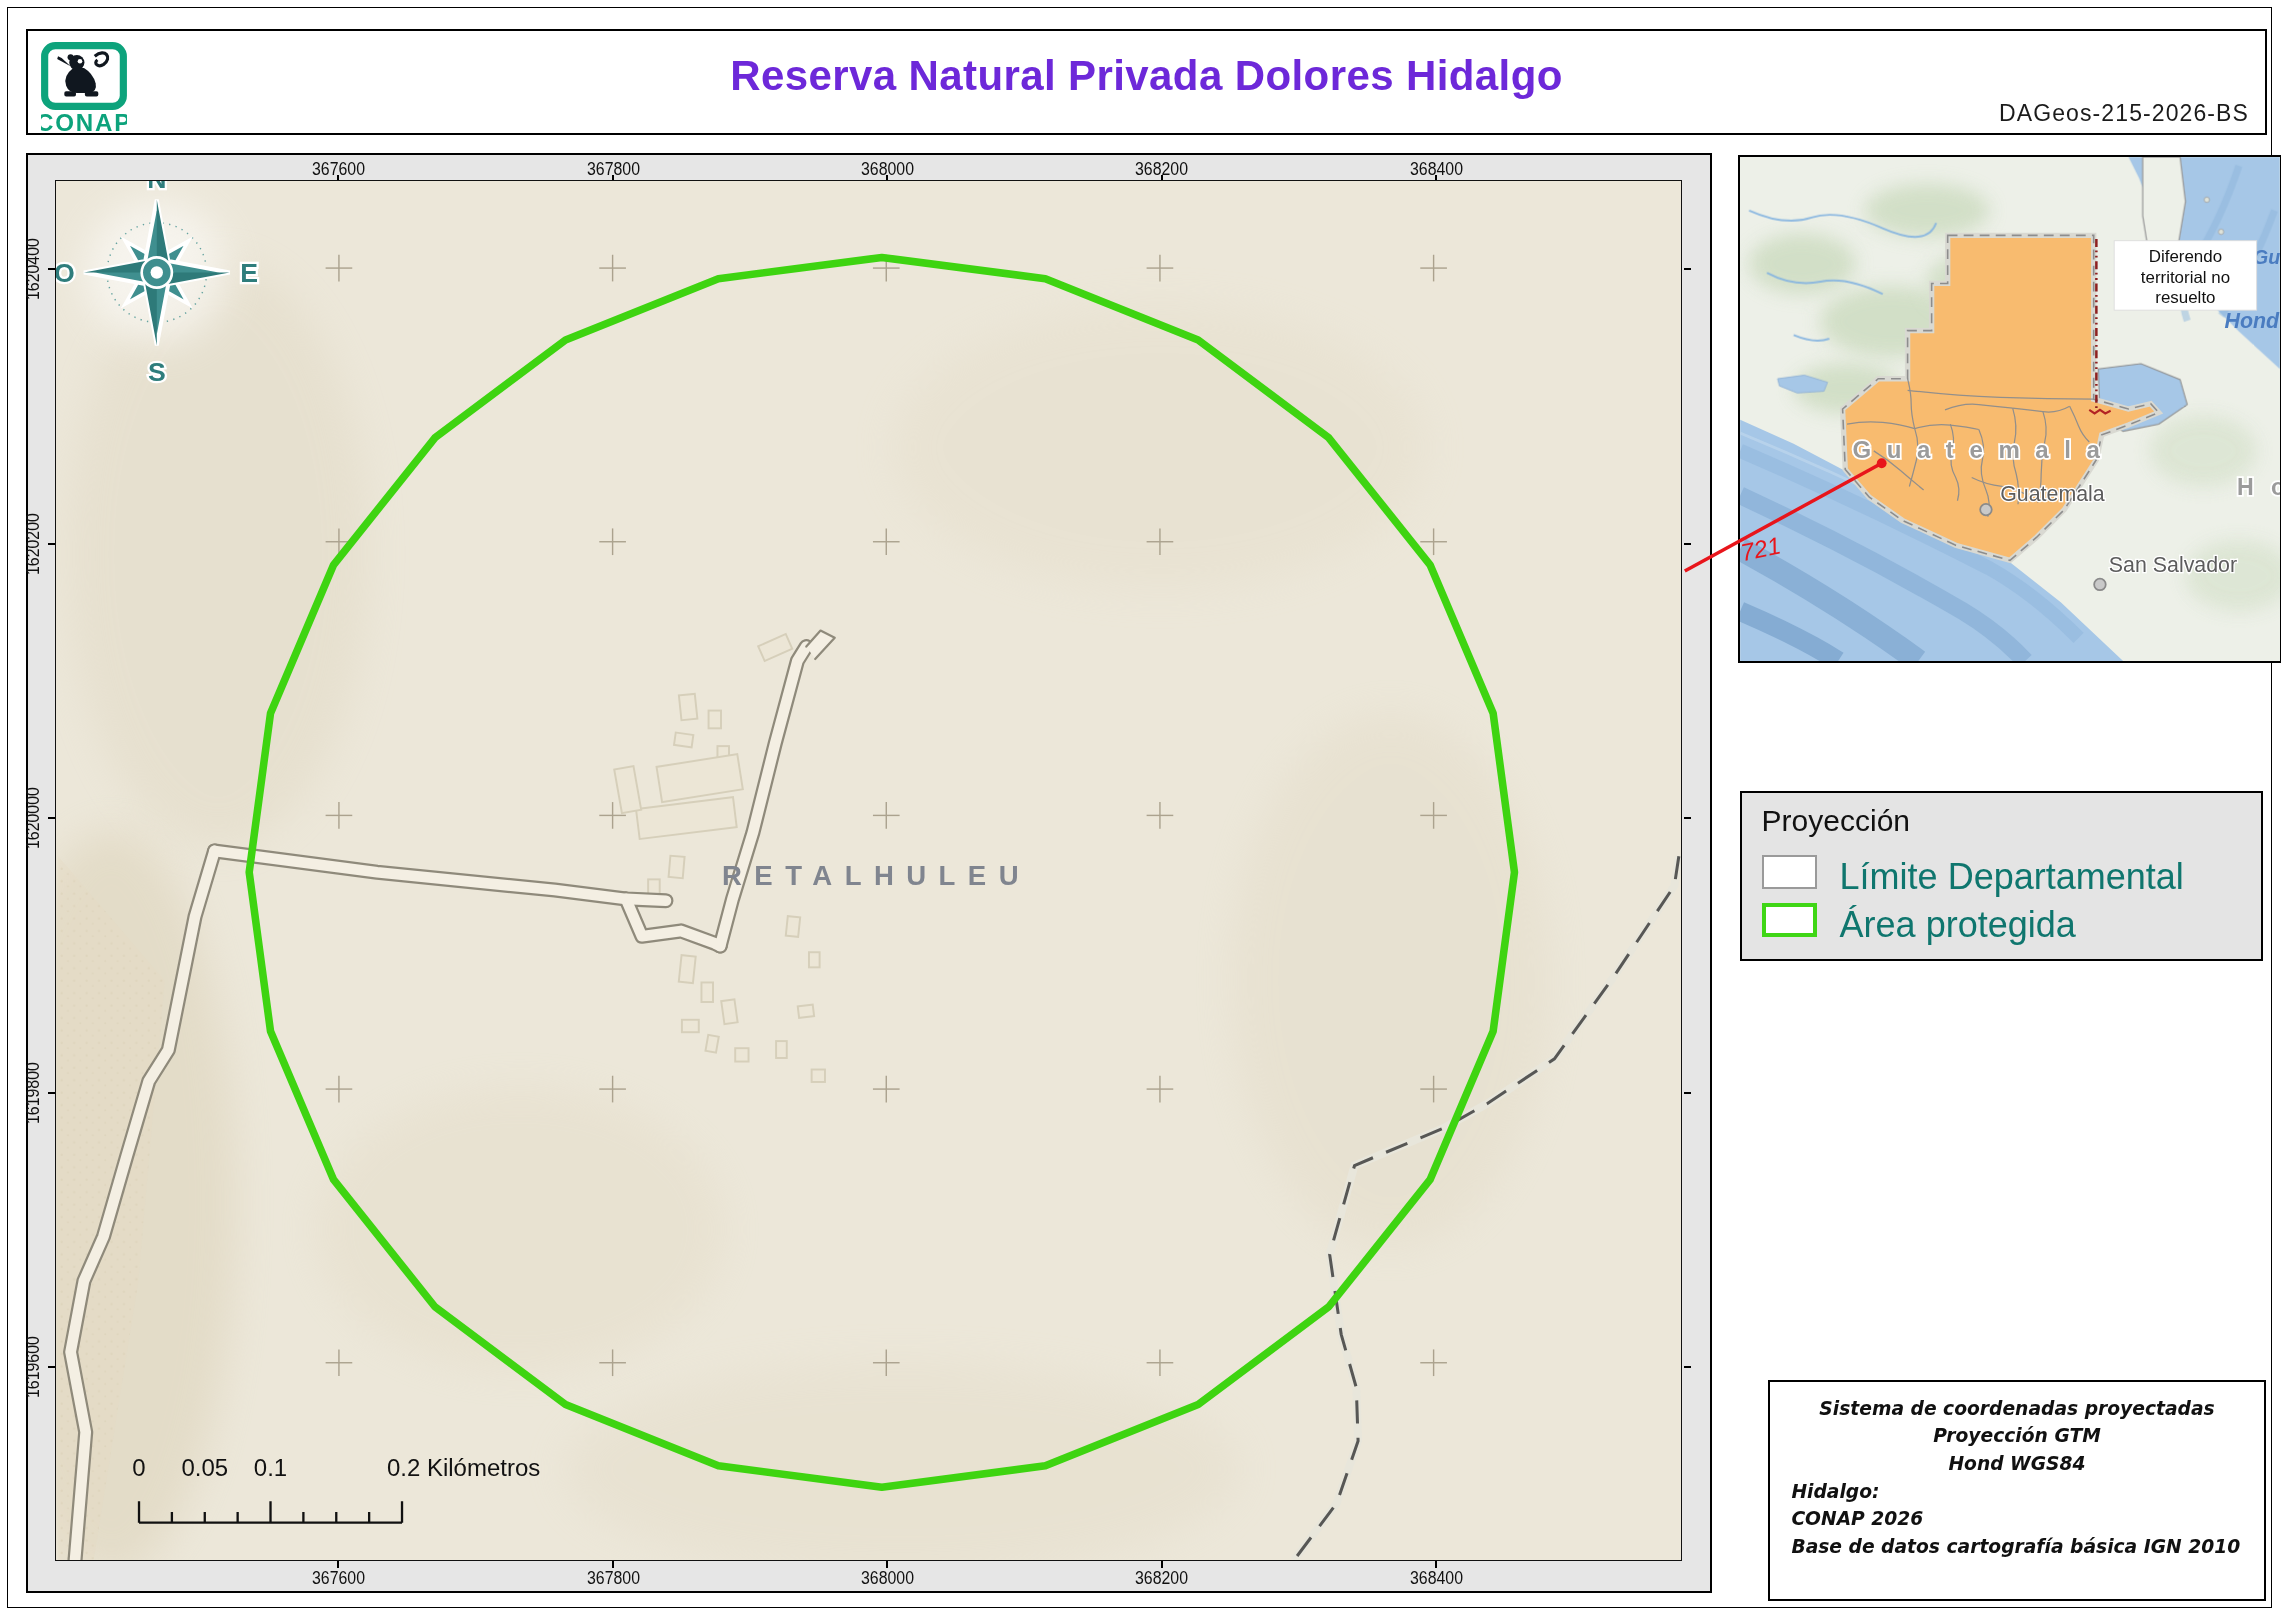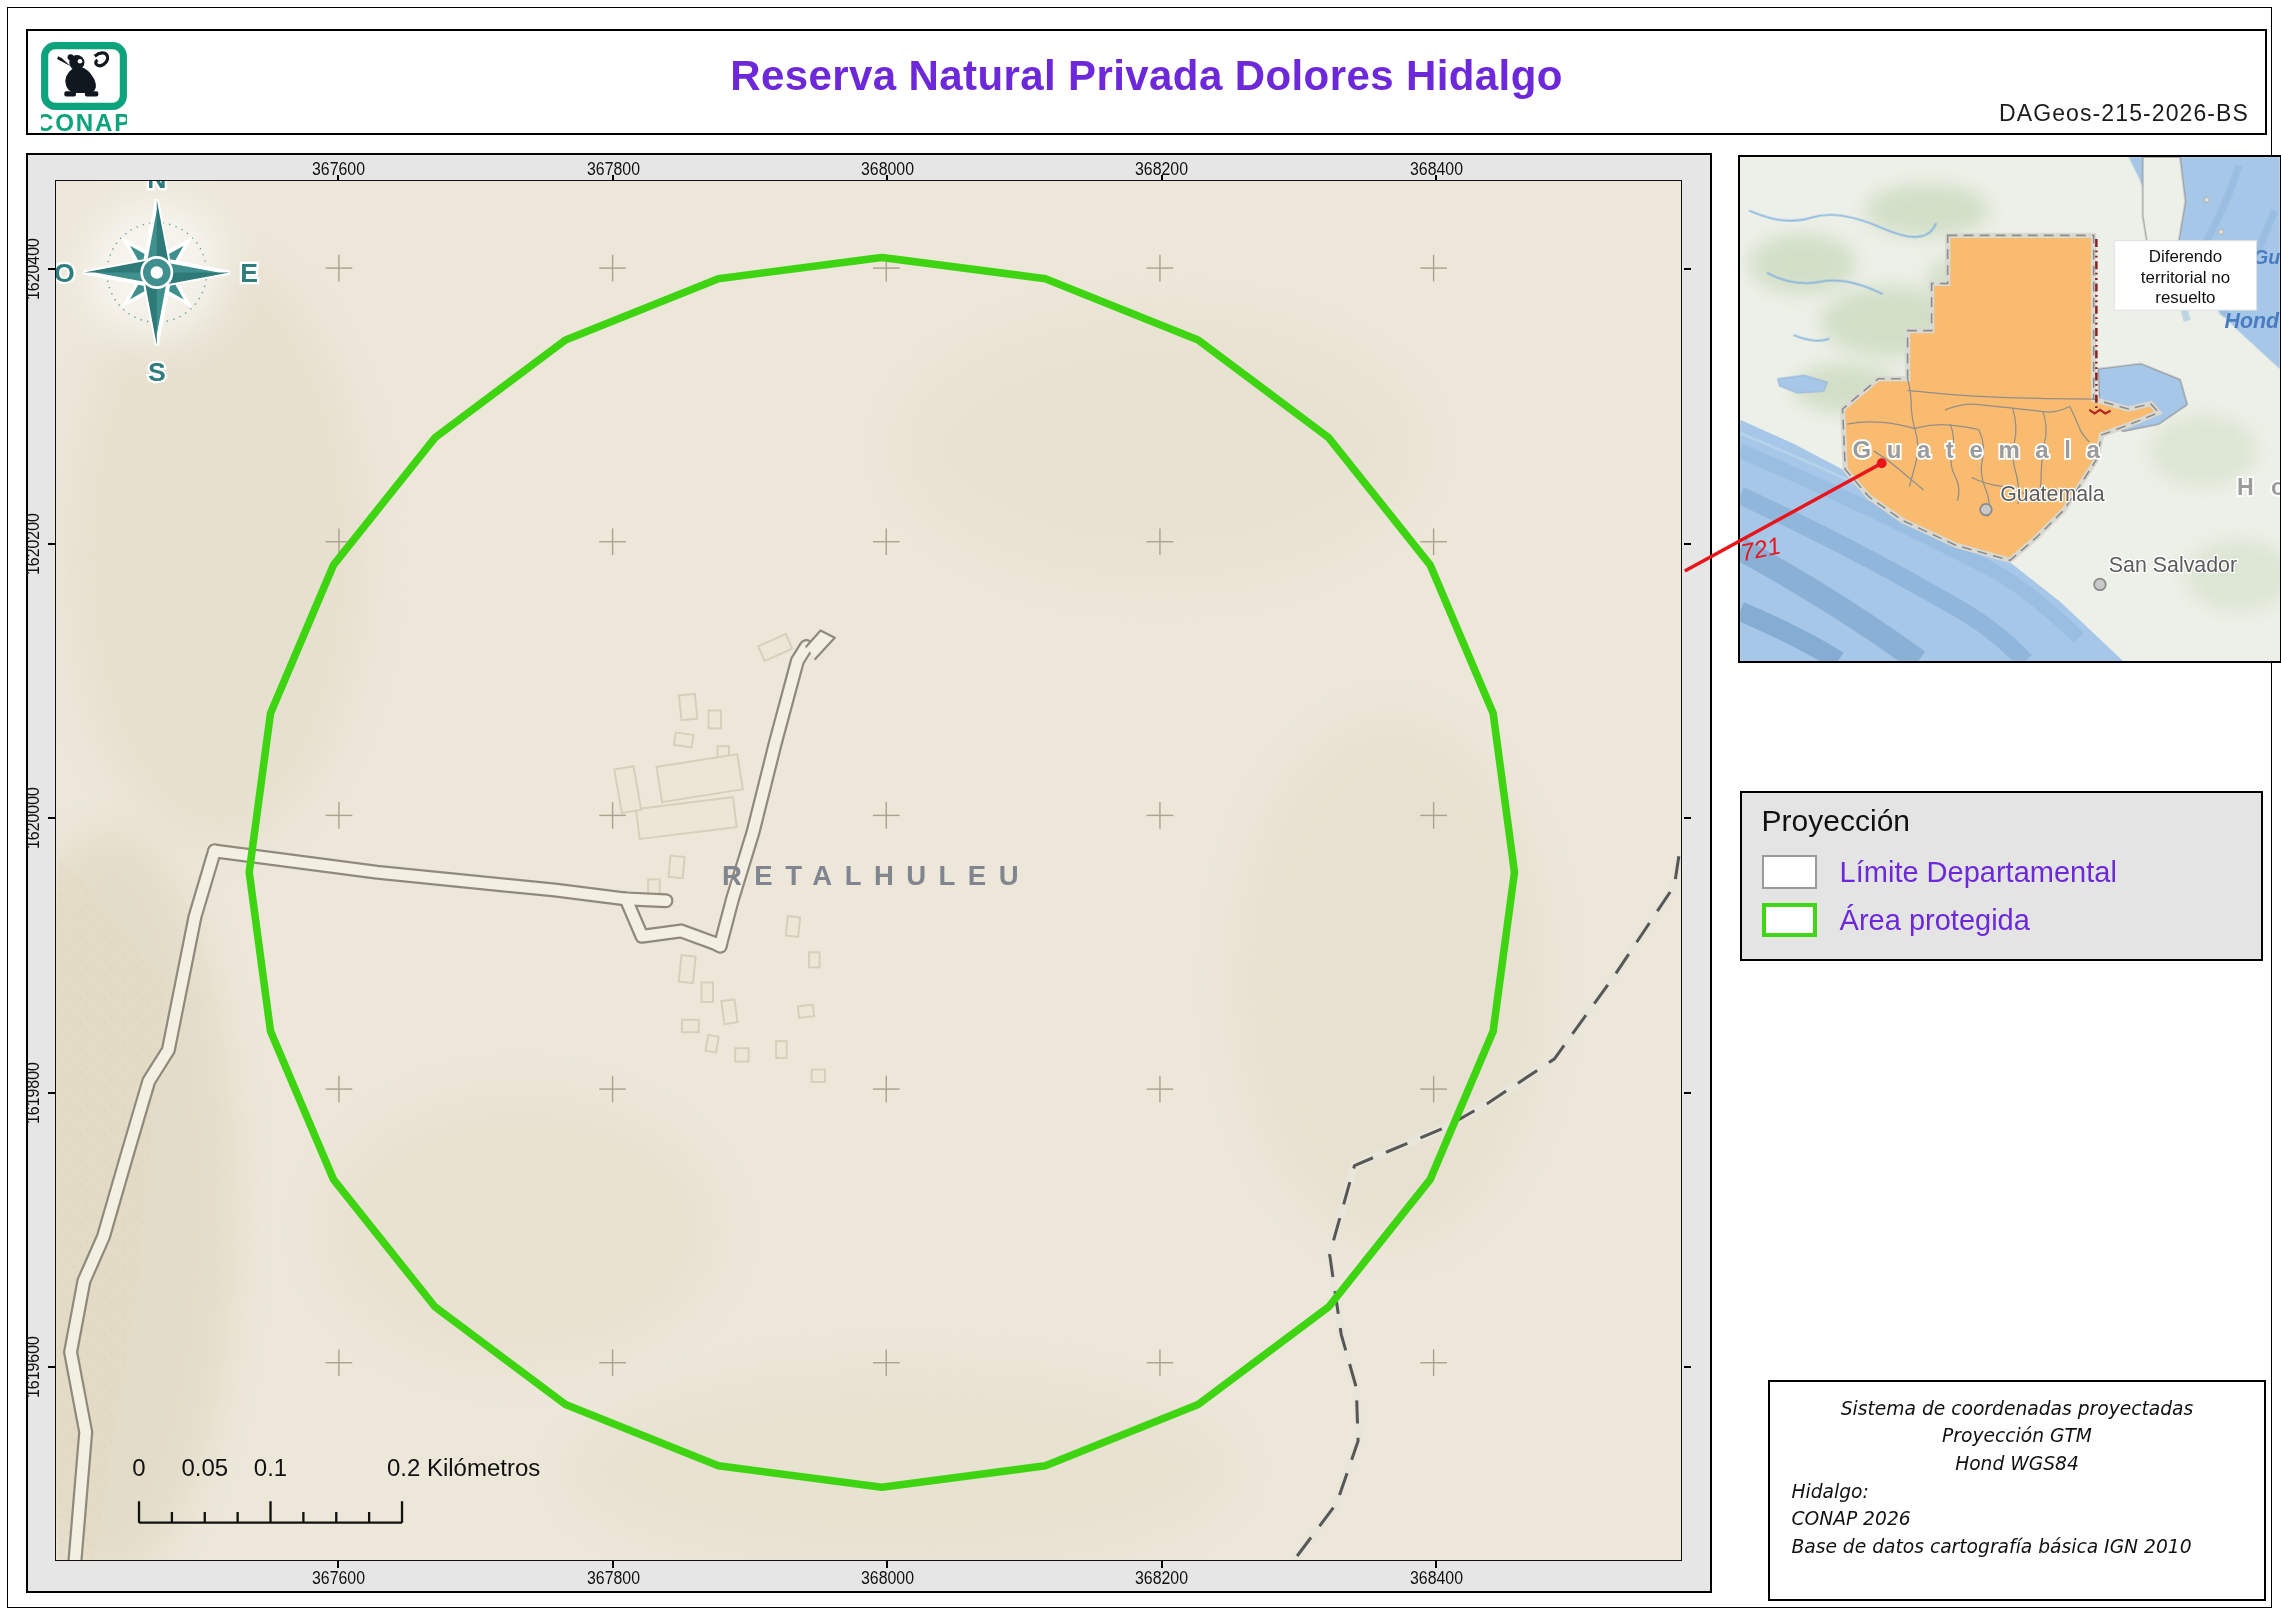--- a/index.html
+++ b/index.html
@@ -19,23 +19,23 @@
   .ytick-label{width:107px;margin-left:-53px;text-align:center;font-size:18.7px;color:#111;}
   .ytick-label span{display:inline-block;transform:scaleX(.85);}
   .yrot{transform:rotate(-90deg);}
   .tickmark{background:#000;}
   
   #inset-box{left:1738px;top:155px;width:540px;height:504px;border:2.7px solid #000;background:#edf0e8;overflow:hidden;}
   #legend-box{left:1740px;top:791px;width:519px;height:166px;background:#e4e4e4;border:2.7px solid #000;}
   #legend-title{left:19.6px;top:10.7px;font-size:30px;color:#111;}
   .legend-row{left:19.6px;height:36px;}
   .legend-swatch{width:55px;height:34px;background:#fff;box-sizing:border-box;}
-  .legend-label{position:absolute;left:78px;top:0.9px;font-size:29px;color:#6d28d9;white-space:nowrap;}
+  .legend-label{position:absolute;left:78px;top:0.9px;font-size:36px;color:#0f766e;white-space:nowrap;}
   #credits-box{left:1768px;top:1380px;width:498px;height:221px;background:#fff;border:2.7px solid #000;box-sizing:border-box;
-     font-family:"DejaVu Sans",sans-serif;font-style:italic;font-weight:normal;font-size:18.7px;color:#111;
+     font-family:"DejaVu Sans",sans-serif;font-style:italic;font-weight:bold;font-size:18.7px;color:#111;
      padding:12.5px 21.4px;line-height:1.48;}
   .cred-center{text-align:center;}
   .cred-just{text-align:justify;text-align-last:justify;}
   svg text{font-family:"Liberation Sans",sans-serif;}
 </style>
 </head>
 <body>
 
 <div class="abs" id="page-border"></div>
 

